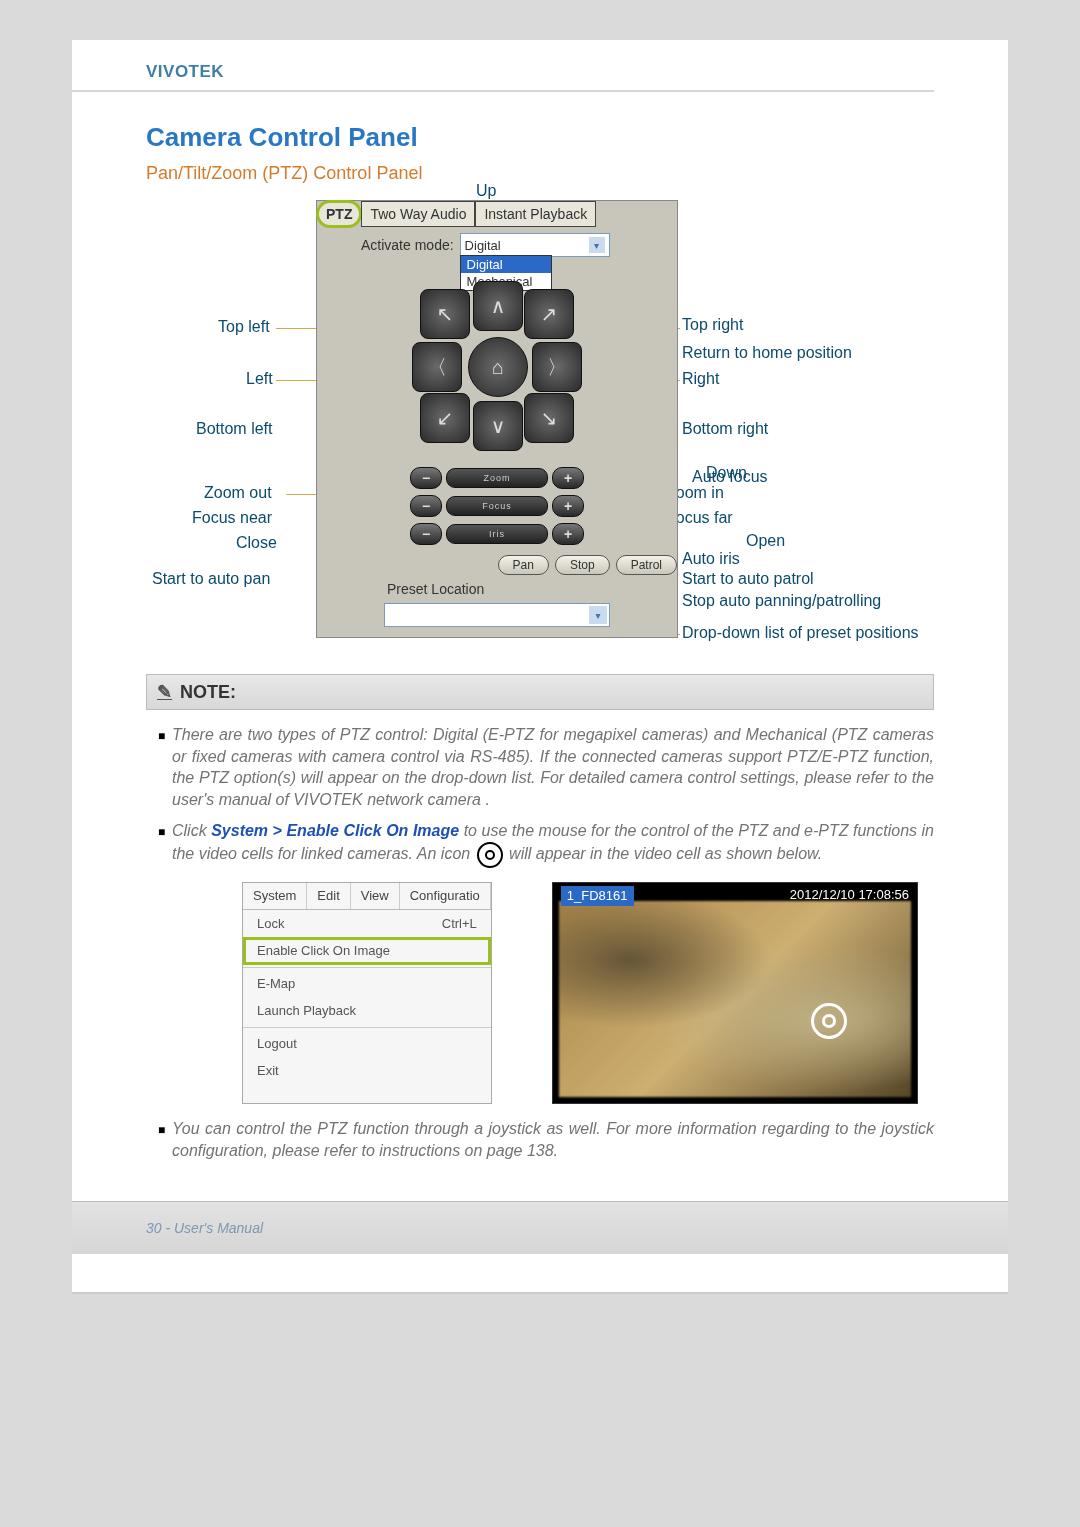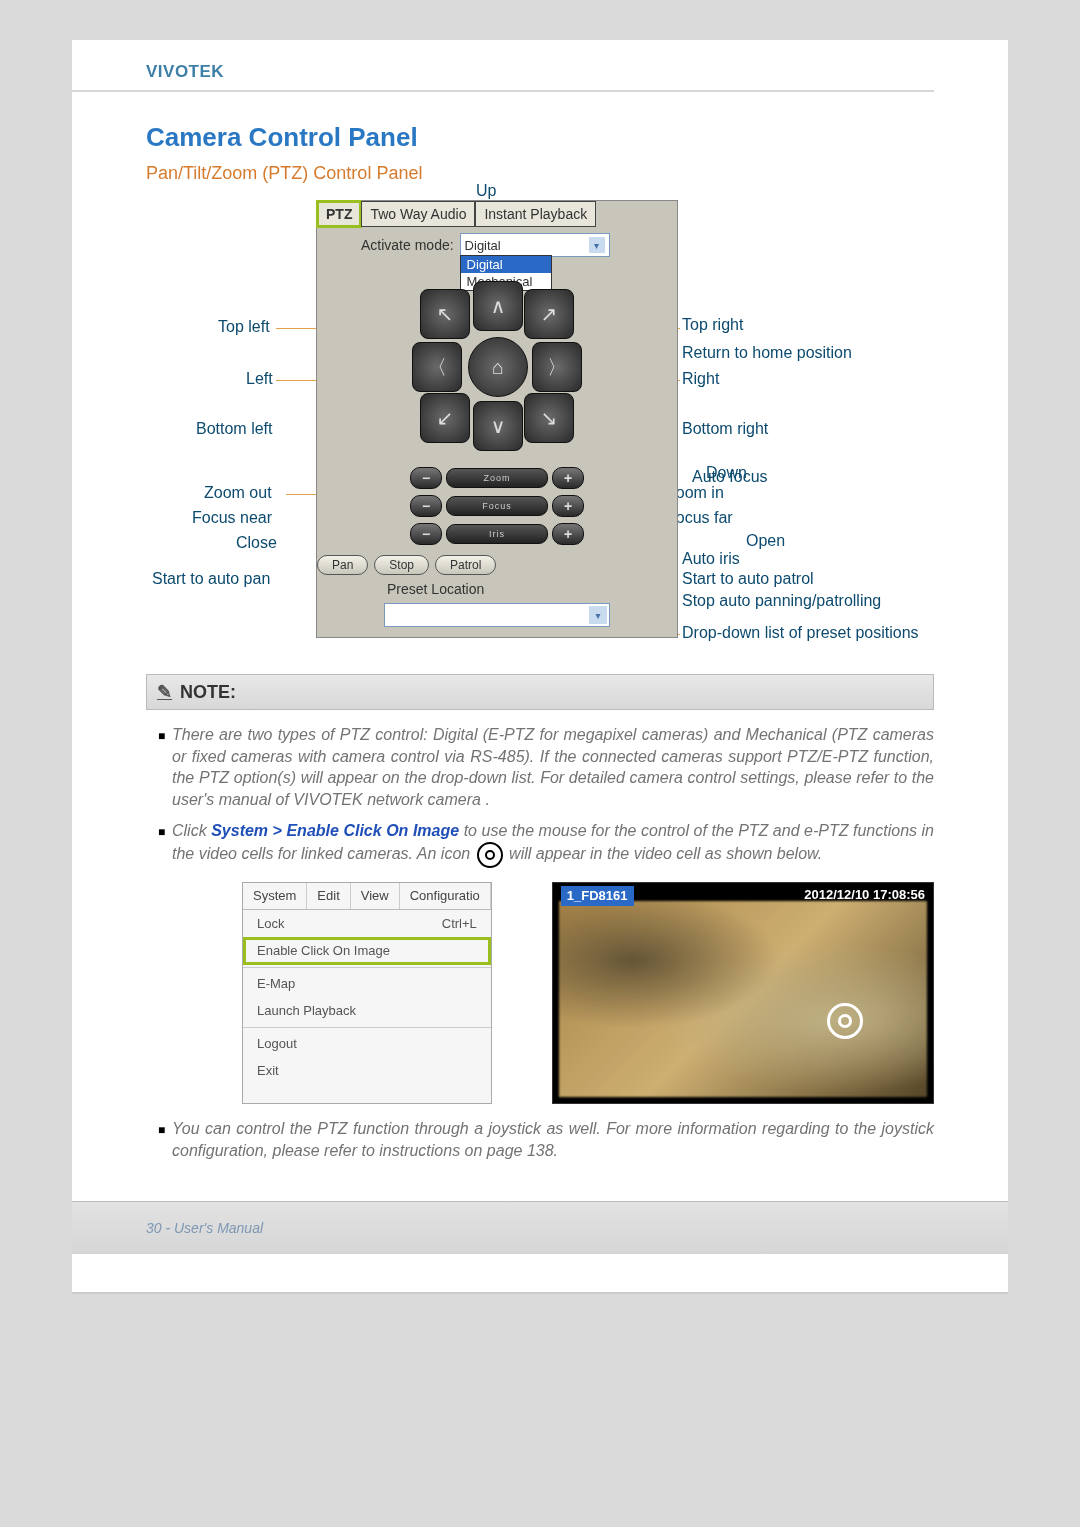--- a/index.html
+++ b/index.html
@@ -64,20 +64,21 @@
     font-size: 14px;
     padding: 4px 8px;
     border: 1px solid #444;
     background: #e8e5da;
   }
   .ptz-tab.active {
     background: #e8e5da;
     outline: 3px solid #9abf1f;
     outline-offset: -2px;
     font-weight: bold;
+    border-radius: 13px;
   }
   .mode-row {
     display: flex;
     align-items: center;
     gap: 6px;
     padding: 6px 0 0 44px;
     font-size: 14px;
   }
   .mode-select {
     width: 140px;
@@ -130,21 +131,21 @@
   .pill-btn{
     width:30px;height:20px;border-radius:10px;
     background:linear-gradient(#777,#2a2a2a);border:1px solid #111;
     color:#ddd;display:flex;align-items:center;justify-content:center;font-size:14px;font-weight:bold;
   }
   .slider-track{
     width:100px;height:18px;border-radius:9px;
     background:linear-gradient(#555,#222);border:1px solid #111;
     color:#ccc;font-size:9px;display:flex;align-items:center;justify-content:center;letter-spacing:1px;
   }
-  .btn-row{display:flex;justify-content:flex-start;gap:6px;margin:10px 0 6px 0}
+  .btn-row{display:flex;justify-content:flex-end;gap:6px;margin:10px 0 6px 0}
   .oval-btn{
     padding:2px 14px;border-radius:11px;border:1px solid #555;
     background:linear-gradient(#f4f2e9,#c9c6ba);font-size:12px;
   }
   .preset-label{font-size:14px;padding-left:70px}
   .preset-dd{
     margin:6px auto 0 auto;width:220px;height:22px;border:1px solid #7a9ac0;background:#fff;
     display:flex;align-items:center;justify-content:flex-end;padding:0 2px;
   }
   .preset-dd .chev{width:18px;height:18px;background:#c9dbef;color:#4772a8;display:flex;align-items:center;justify-content:center;font-size:10px}
@@ -162,34 +163,34 @@
   }
   .note-icon{font-size:18px;color:#555;text-decoration:underline}
   ul.notes{margin:14px 0;padding-left:26px}
   ul.notes li{margin-bottom:10px;text-align:justify;font-size:16px;line-height:1.35}
   ul.notes li::marker{content:"■  ";color:#000;font-size:12px}
   .blue-italic{color:#737373;font-style:italic}
   .blue-bold-italic{color:#1f4fb8;font-style:italic;font-weight:bold}
   .target-icon{display:inline-block;width:22px;height:22px;border:2px solid #000;border-radius:50%;position:relative;vertical-align:middle;margin:0 2px}
   .target-icon::after{content:"";position:absolute;width:6px;height:6px;border:2px solid #000;border-radius:50%;left:6px;top:6px}
 
-  .shot-row{display:flex;gap:60px;justify-content:flex-start;margin:14px 0 14px 70px}
+  .shot-row{display:flex;gap:60px;justify-content:flex-start;margin:14px 16px 14px 70px}
   .menu-shot{
     width:250px;border:1px solid #aaa;font-size:13px;background:#f6f6f6;
   }
   .menu-shot .mtabs{display:flex;border-bottom:1px solid #bbb}
   .menu-shot .mtab{padding:4px 10px;border-right:1px solid #ccc;color:#444}
   .menu-shot .mrow{display:flex;justify-content:space-between;padding:5px 14px;color:#555}
   .menu-shot .mrow.hl{outline:3px solid #9abf1f;outline-offset:-3px}
   .menu-shot .sep{border-top:1px solid #ccc;margin:2px 0}
 
   .cam-shot{
     width:400px;height:220px;background:#000;border:1px solid #333;position:relative;overflow:hidden;
   }
-  .cam-shot .topbar{position:absolute;top:0;left:0;right:0;display:flex;justify-content:space-between;color:#fff;font-size:13px;padding:3px 8px;z-index:2;font-weight:bold}
+  .cam-shot .topbar{position:absolute;top:0;left:0;right:0;display:flex;justify-content:space-between;color:#fff;font-size:13px;padding:3px 8px;z-index:2;font-weight:normal}
   .cam-shot .topbar .camname{background:#2a6ac6;padding:1px 6px}
   .room{
     position:absolute;inset:18px 6px 6px 6px;
     background:
       radial-gradient(ellipse at 20% 30%, #6a5a3a 0%, transparent 35%),
       radial-gradient(ellipse at 75% 60%, #c8b98a 0%, transparent 45%),
       linear-gradient(135deg,#b08a4a 0%, #d8b878 50%, #5a4a2a 100%);
     filter:blur(1px) brightness(0.95);
   }
   .cam-target{

